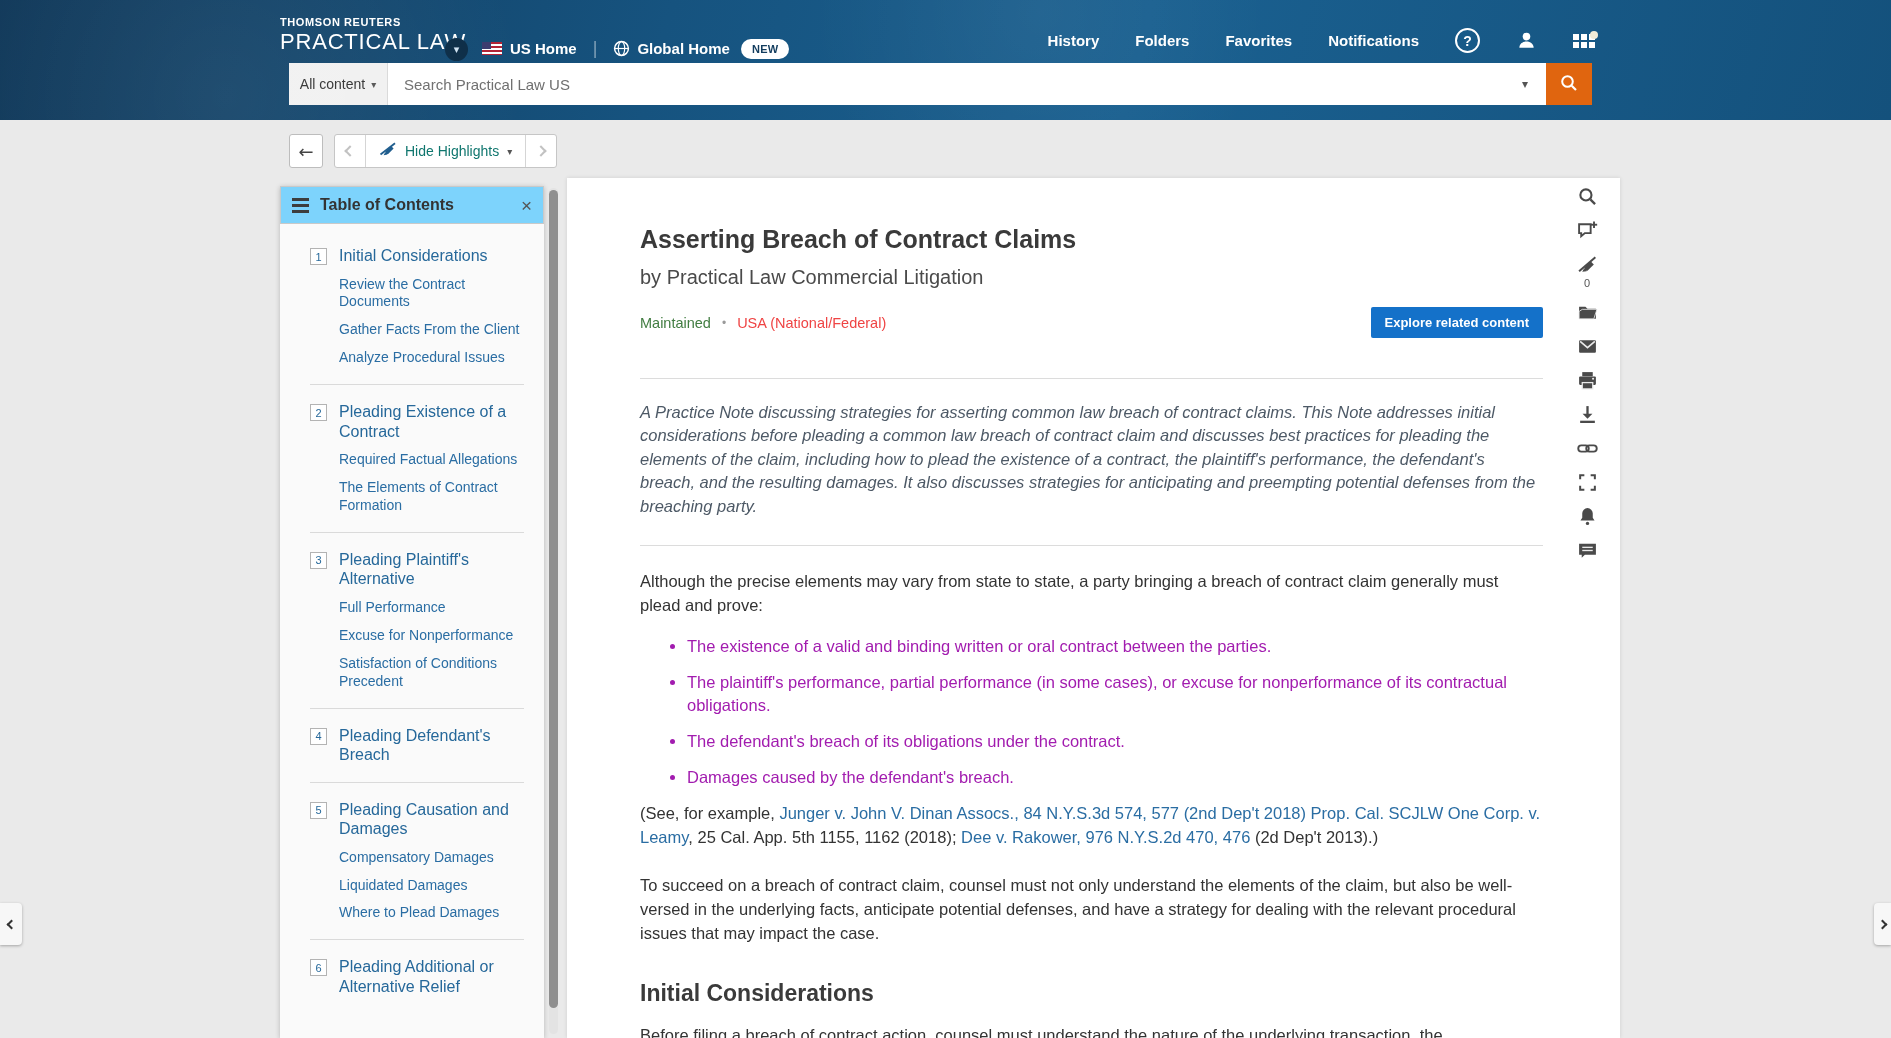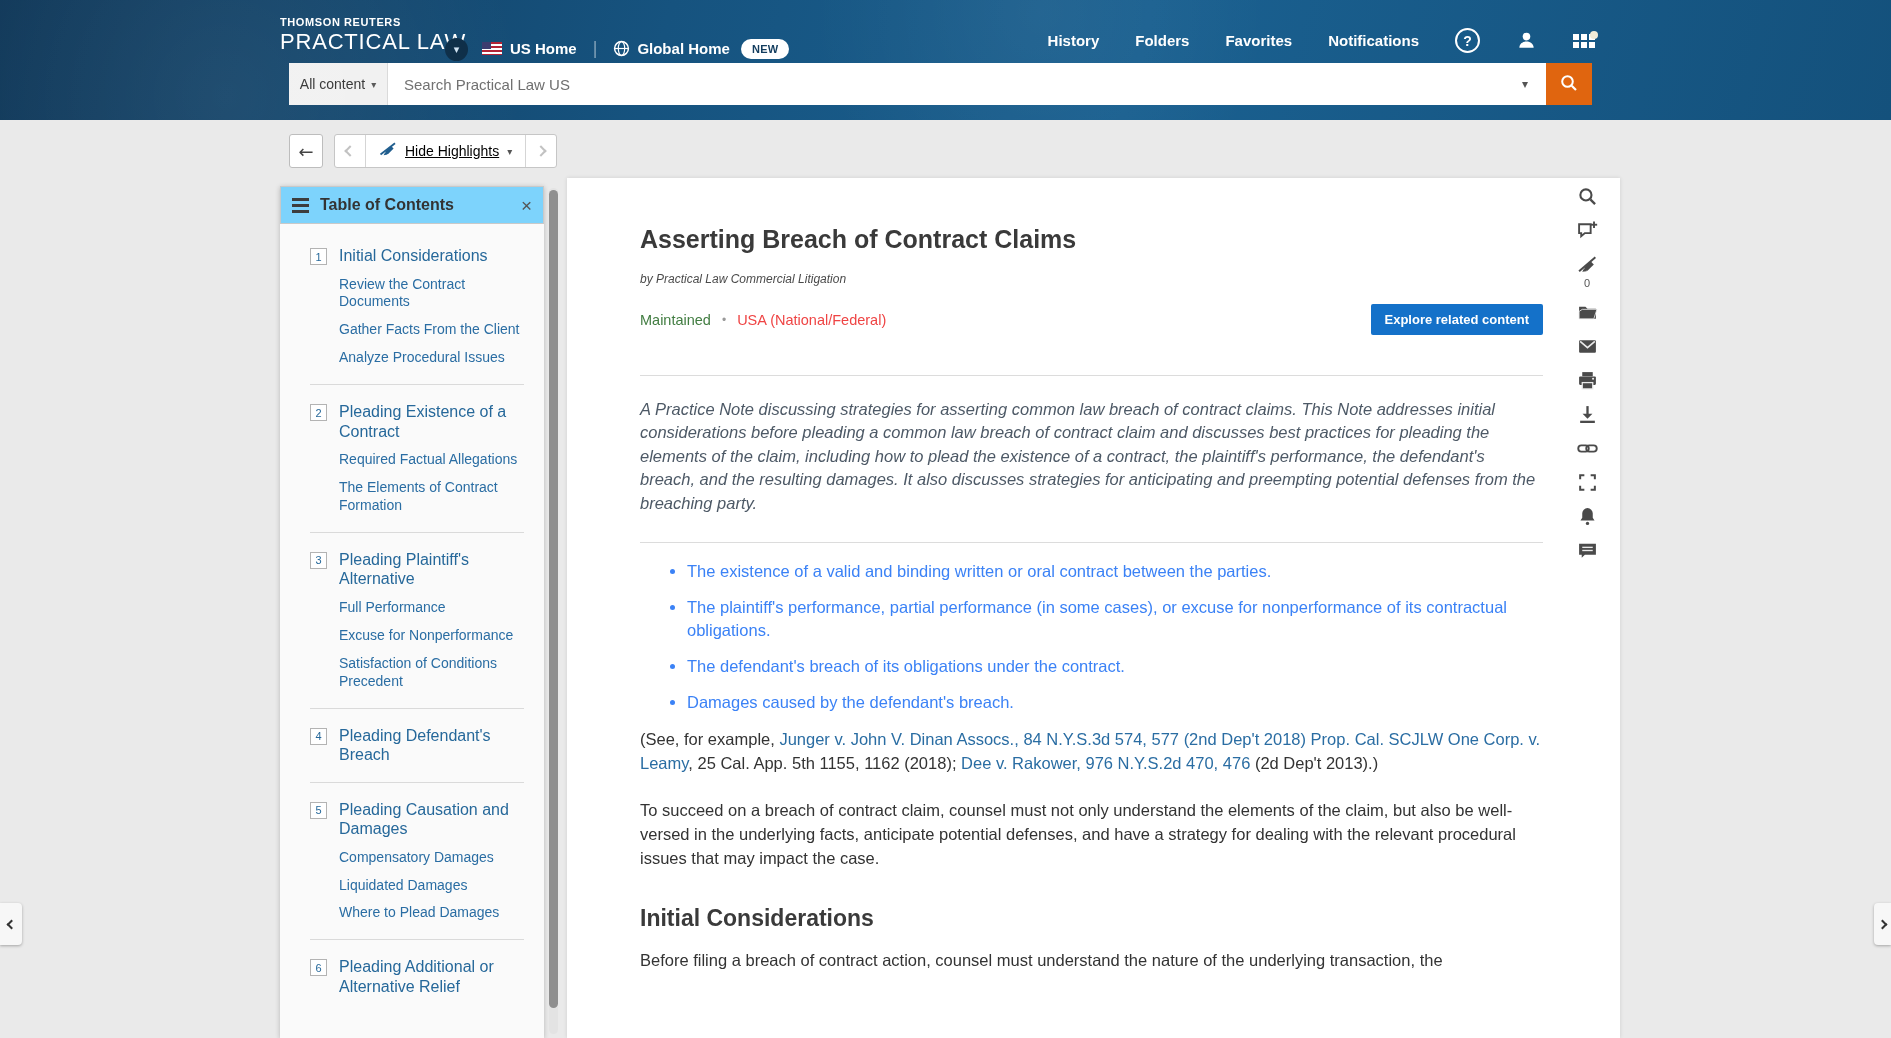--- a/index.html
+++ b/index.html
@@ -57,21 +57,21 @@
     font-family:"DejaVu Sans", sans-serif; }
   .tb-group { display:flex; height:34px; border:1px solid #c6c6c6; border-radius:3px; background:#fff; overflow:hidden; }
   .tb-group > div { display:flex; align-items:center; justify-content:center; }
   .tb-prev, .tb-next { width:31px; cursor:pointer; }
   .tb-prev { border-right:1px solid #d5d5d5; }
   .tb-next { border-left:1px solid #d5d5d5; }
   .chev { display:inline-block; width:8px; height:8px; border-right:2px solid #c2c2c2; border-bottom:2px solid #c2c2c2; }
   .chev.left { transform:rotate(135deg); }
   .chev.right { transform:rotate(-45deg); }
   .tb-highlights { padding:0 13px; gap:8px; cursor:pointer; }
-  .tb-highlights .label { color:#000000; font-size:14px;text-decoration:underline; }
+  .tb-highlights .label { color:#0f766e; font-size:14px; }
   .tb-highlights .caret { font-size:10px; color:#555; font-family:"DejaVu Sans", sans-serif; }
 
   
   .toc-panel { position:absolute; left:280px; top:186px; width:264px; bottom:0; background:#fafafa;
     box-shadow:0 1px 5px rgba(0,0,0,0.22); overflow:hidden; }
   .toc-header { height:38px; background:#7dd3fc; border:1px solid #c9c9c9; display:flex; align-items:center; padding:0 11px; }
   .hamburger { display:flex; flex-direction:column; gap:3px; cursor:pointer; }
   .hamburger i { width:17px; height:3px; background:#3d3d3d; }
   .toc-title { font-size:16px; font-weight:bold; color:#333; margin-left:11px; }
   .toc-close { margin-left:auto; font-size:19px; color:#555; cursor:pointer; line-height:1; }
@@ -86,33 +86,33 @@
 
   
   .toc-scrollbar { position:absolute; left:549px; top:188px; bottom:4px; width:9px; background:#e3e3e3; border-radius:5px; }
   .toc-scroll-thumb { position:absolute; top:2px; left:0; width:9px; height:818px; background:#8f8f8f; border-radius:5px; cursor:grab; }
 
   
   .doc-panel { position:absolute; left:567px; top:178px; width:1053px; bottom:0; background:#fff;
     box-shadow:0 0 4px rgba(0,0,0,0.12); overflow:hidden; }
   .doc-inner { padding:47px 77px 0 73px; }
   .doc-title { font-size:25px; font-weight:600; color:#3a3a3a; }
-  .doc-byline { font-size:12px; color:#4a4a4a; margin-top:18px;font-style:italic; }
+  .doc-byline { font-size:20px; color:#4a4a4a; margin-top:12px; }
   .status-row { display:flex; align-items:center; margin-top:18px; font-size:14.5px; }
   .status-maintained { color:#427d42; }
   .status-dot { color:#9a9a9a; margin:0 11px; font-size:12px; }
   .status-jur { color:#ef4444; }
   .explore-btn { margin-left:auto; background:#1471c9; color:#fff; border:none; font-size:13px; font-weight:bold;
     padding:8px 14px; border-radius:2px; cursor:pointer; font-family:"Liberation Sans", sans-serif; }
   .doc-hr { border:none; border-top:1px solid #dcdcdc; margin-top:40px; }
   .doc-abstract { margin-top:22px; font-style:italic; color:#4d5966; font-size:16.5px; line-height:1.42; }
   .doc-hr2 { border:none; border-top:1px solid #dcdcdc; margin-top:27px; }
   .doc-para { margin-top:24px; font-size:16.5px; color:#333; line-height:1.45; }
   .doc-bullets { margin-top:17px; padding-left:47px; }
-  .doc-bullets li { font-size:16.5px; color:#3b82f6; line-height:1.4; margin-bottom:13px; }
+  .doc-bullets li { font-size:16.5px; color:#a21caf; line-height:1.4; margin-bottom:13px; }
   .cite-para { margin-top:8px; font-size:16.5px; color:#333; line-height:1.45; }
   .cite-link { color:#2a6da3; cursor:pointer; }
   .cite-case { }
   .doc-h2 { margin-top:34px; font-size:23px; font-weight:600; color:#3a3a3a; }
   .doc-para.last { margin-top:17px; }
 
   
   .side-strip { position:absolute; left:1571px; top:186px; width:32px; display:flex; flex-direction:column;
     align-items:center; gap:13px; color:#4a4a4a; }
   .side-strip .s-icon { width:21px; height:21px; cursor:pointer; display:flex; align-items:center; justify-content:center; }
@@ -317,20 +317,21 @@
         <span class="status-maintained">Maintained</span>
         <span class="status-dot">•</span>
         <span class="status-jur">USA (National/Federal)</span>
         <button class="explore-btn">Explore related content</button>
       </div>
 
       <hr class="doc-hr">
       <p class="doc-abstract">A Practice Note discussing strategies for asserting common law breach of contract claims. This Note addresses initial considerations before pleading a common law breach of contract claim and discusses best practices for pleading the elements of the claim, including how to plead the existence of a contract, the plaintiff's performance, the defendant's breach, and the resulting damages. It also discusses strategies for anticipating and preempting potential defenses from the breaching party.</p>
       <hr class="doc-hr2">
 
+      <p class="doc-para">Although the precise elements may vary from state to state, a party bringing a breach of contract claim generally must plead and prove:</p>
 
       <ul class="doc-bullets">
         <li>The existence of a valid and binding written or oral contract between the parties.</li>
         <li>The plaintiff's performance, partial performance (in some cases), or excuse for nonperformance of its contractual obligations.</li>
         <li>The defendant's breach of its obligations under the contract.</li>
         <li>Damages caused by the defendant's breach.</li>
       </ul>
 
       <p class="cite-para"><span>(See, for example, </span><span class="cite-link cite-case">Junger v. John V. Dinan Assocs.</span><span class="cite-link">, 84 N.Y.S.3d 574, 577 (2nd Dep't 2018) </span><span class="cite-link cite-case">Prop. Cal. SCJLW One Corp. v. Leamy</span><span>, 25 Cal. App. 5th 1155, 1162 (2018); </span><span class="cite-link cite-case">Dee v. Rakower</span><span class="cite-link">, 976 N.Y.S.2d 470, 476</span><span> (2d Dep't 2013).)</span></p>
 

